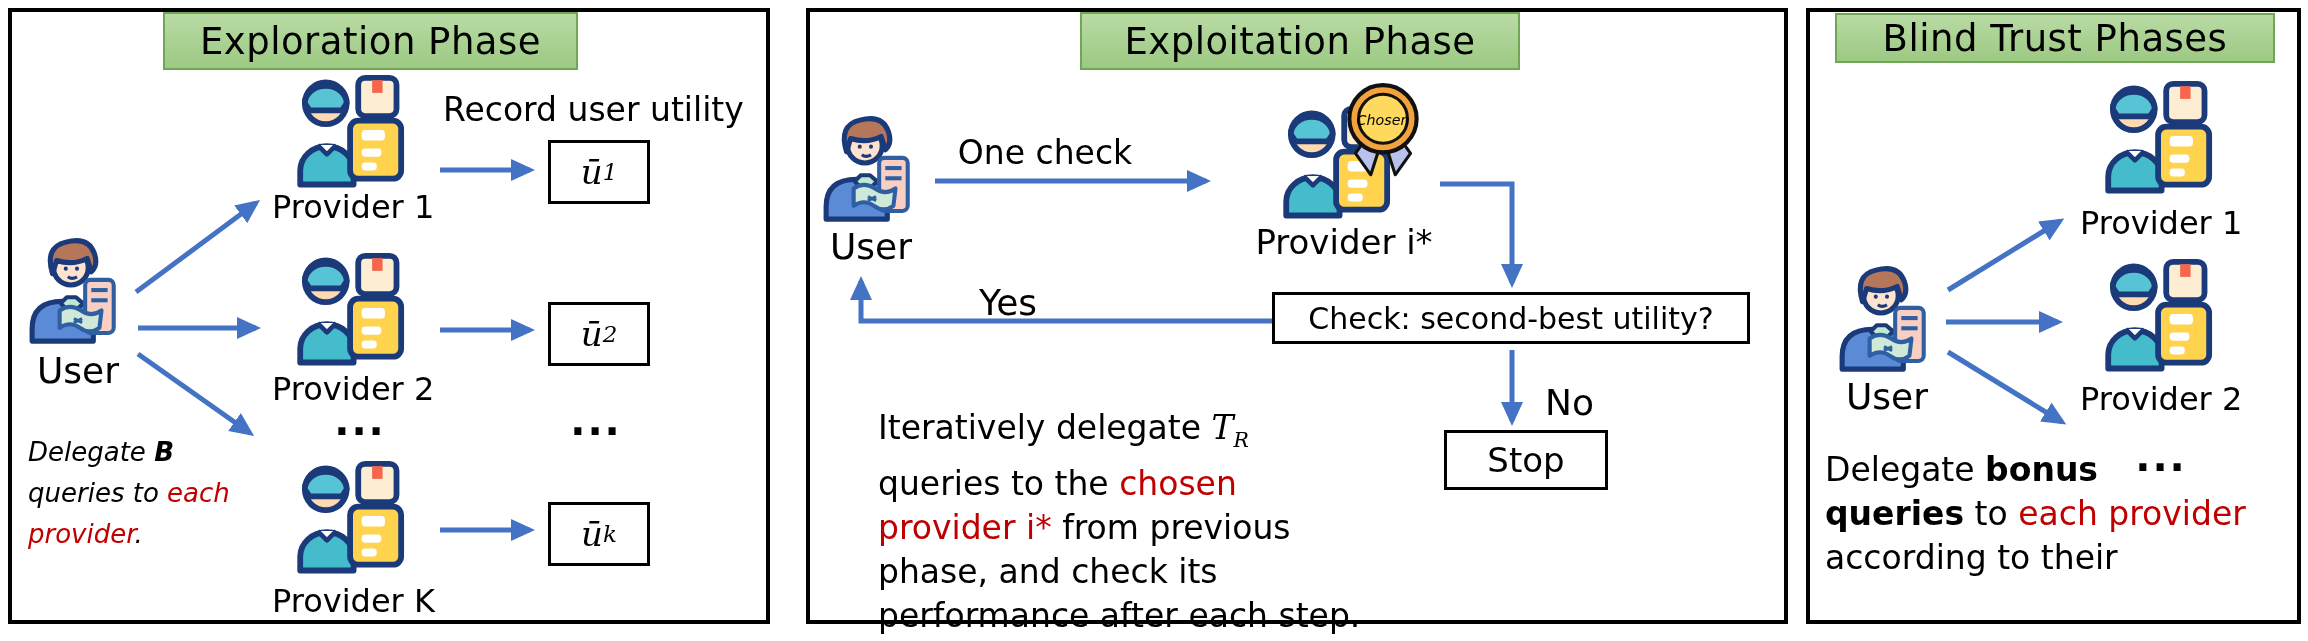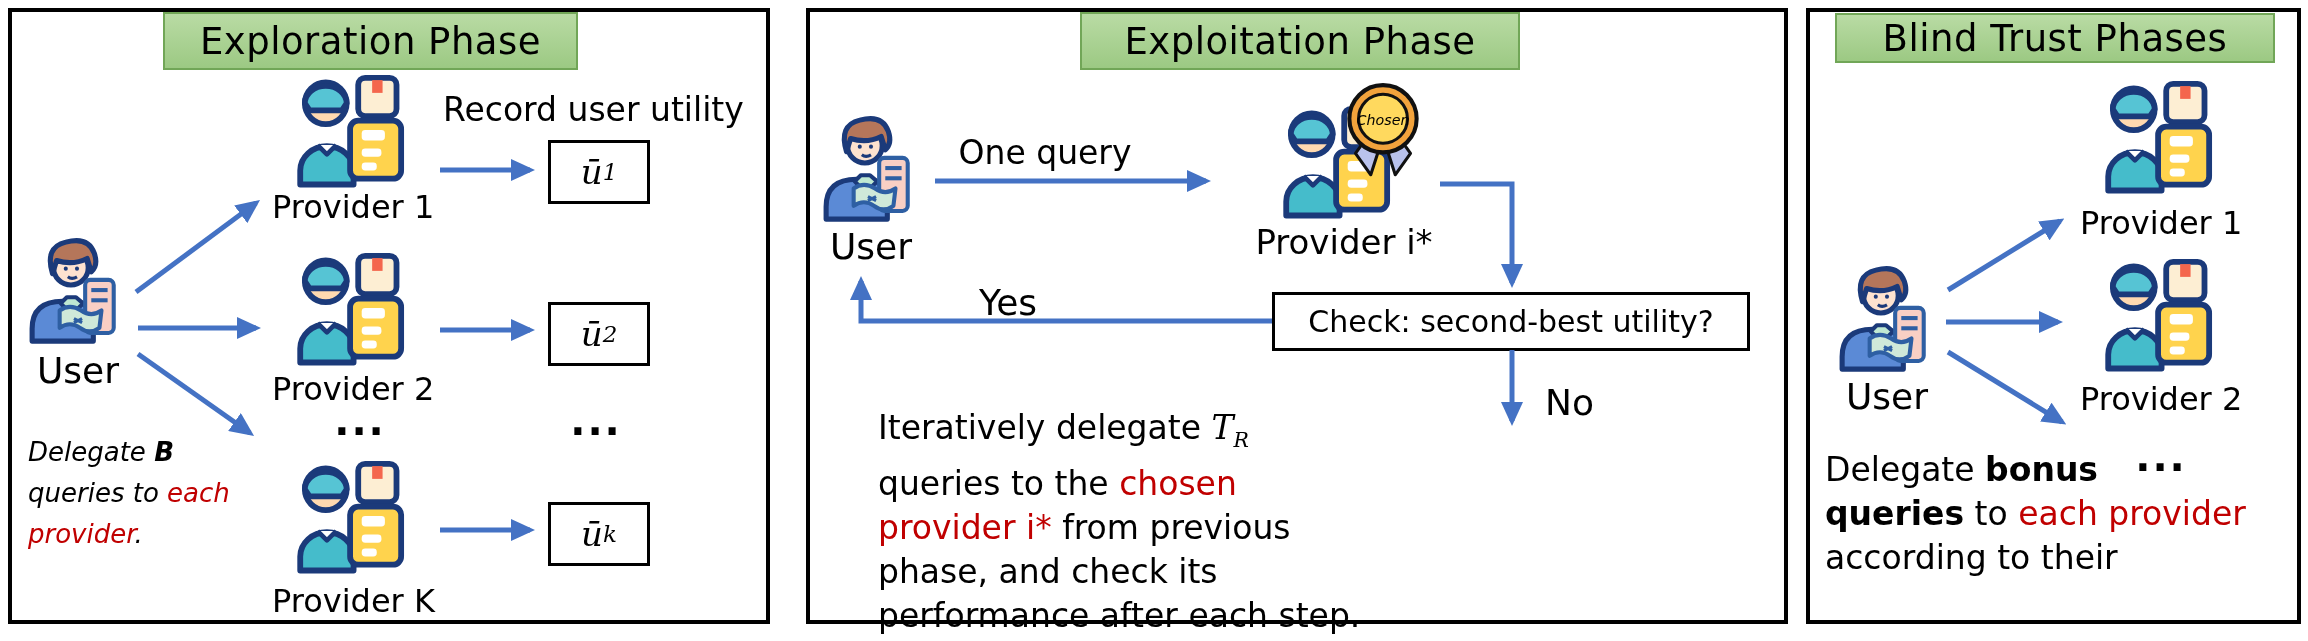--- a/index.html
+++ b/index.html
@@ -134,41 +134,44 @@
   <div class="panel" id="panel-exploitation"></div>
   <div class="phase-title" style="left:1080px;top:12px;width:440px;">
     <span>Exploitation Phase</span>
   </div>
 
   <svg class="icon" style="left:820px;top:104px" width="102" height="120">
       <use href="#sym-user"></use>
     </svg>
   <div class="lbl" style="left:812px;top:226px;width:118px;font-size:36px;">User</div>
 
-  <div class="freetext" style="left:955px;top:133px;width:180px;text-align:center;">One query</div>
+  <div class="freetext" style="left:955px;top:133px;width:180px;text-align:center;">One check</div>
 
   <svg class="icon" style="left:1278px;top:103px" width="122" height="116">
       <use href="#sym-provider"></use>
     </svg>
   <svg class="icon" style="left:1340px;top:80px" width="86" height="106" viewBox="0 0 84 104">
     <g stroke="#111" stroke-width="3" stroke-linejoin="round">
       <path d="M25 58 l14 7 -9 28 -15-21 z" fill="#b9c2ec"></path>
       <path d="M59 58 l-14 7 9 28 15-21 z" fill="#b9c2ec"></path>
       <circle cx="42" cy="38" r="33" fill="#f2a33c" stroke-width="4"></circle>
       <circle cx="42" cy="38" r="24" fill="#ffd95e"></circle>
     </g>
     <text x="42" y="44" text-anchor="middle" font-size="14" font-style="italic">Chosen</text>
   </svg>
   <div class="lbl" style="left:1254px;top:222px;width:180px;font-size:34px;">Provider i*</div>
 
   <div class="freetext" style="left:958px;top:282px;width:100px;text-align:center;font-size:36px;">Yes</div>
   <div class="freetext" style="left:1545px;top:366px;font-size:36px;margin-top:16px;">No</div>
 
-  <div class="flowbox" style="left:1272px;top:292px;width:478px;height:59px;font-size:30px;">
+  <div class="flowbox" style="left:1272px;top:292px;width:478px;height:52px;font-size:30px;">
     <span>Check: second-best utility?</span>
+  </div>
+  <div class="flowbox" style="left:1444px;top:430px;width:164px;height:60px;font-size:34px;">
+    <span>Stop</span>
   </div>
 
   <div class="note" style="left:878px;top:406px;">
     <div class="line"><span>Iteratively delegate </span><span class="mathvar"><span>T</span><sub>R</sub></span></div>
     <div class="line"><span>queries to the </span><span class="red">chosen</span></div>
     <div class="line"><span class="red">provider i*</span><span> from previous</span></div>
     <div class="line"><span>phase, and check its</span></div>
     <div class="line"><span>performance after each step.</span></div>
   </div>
 

